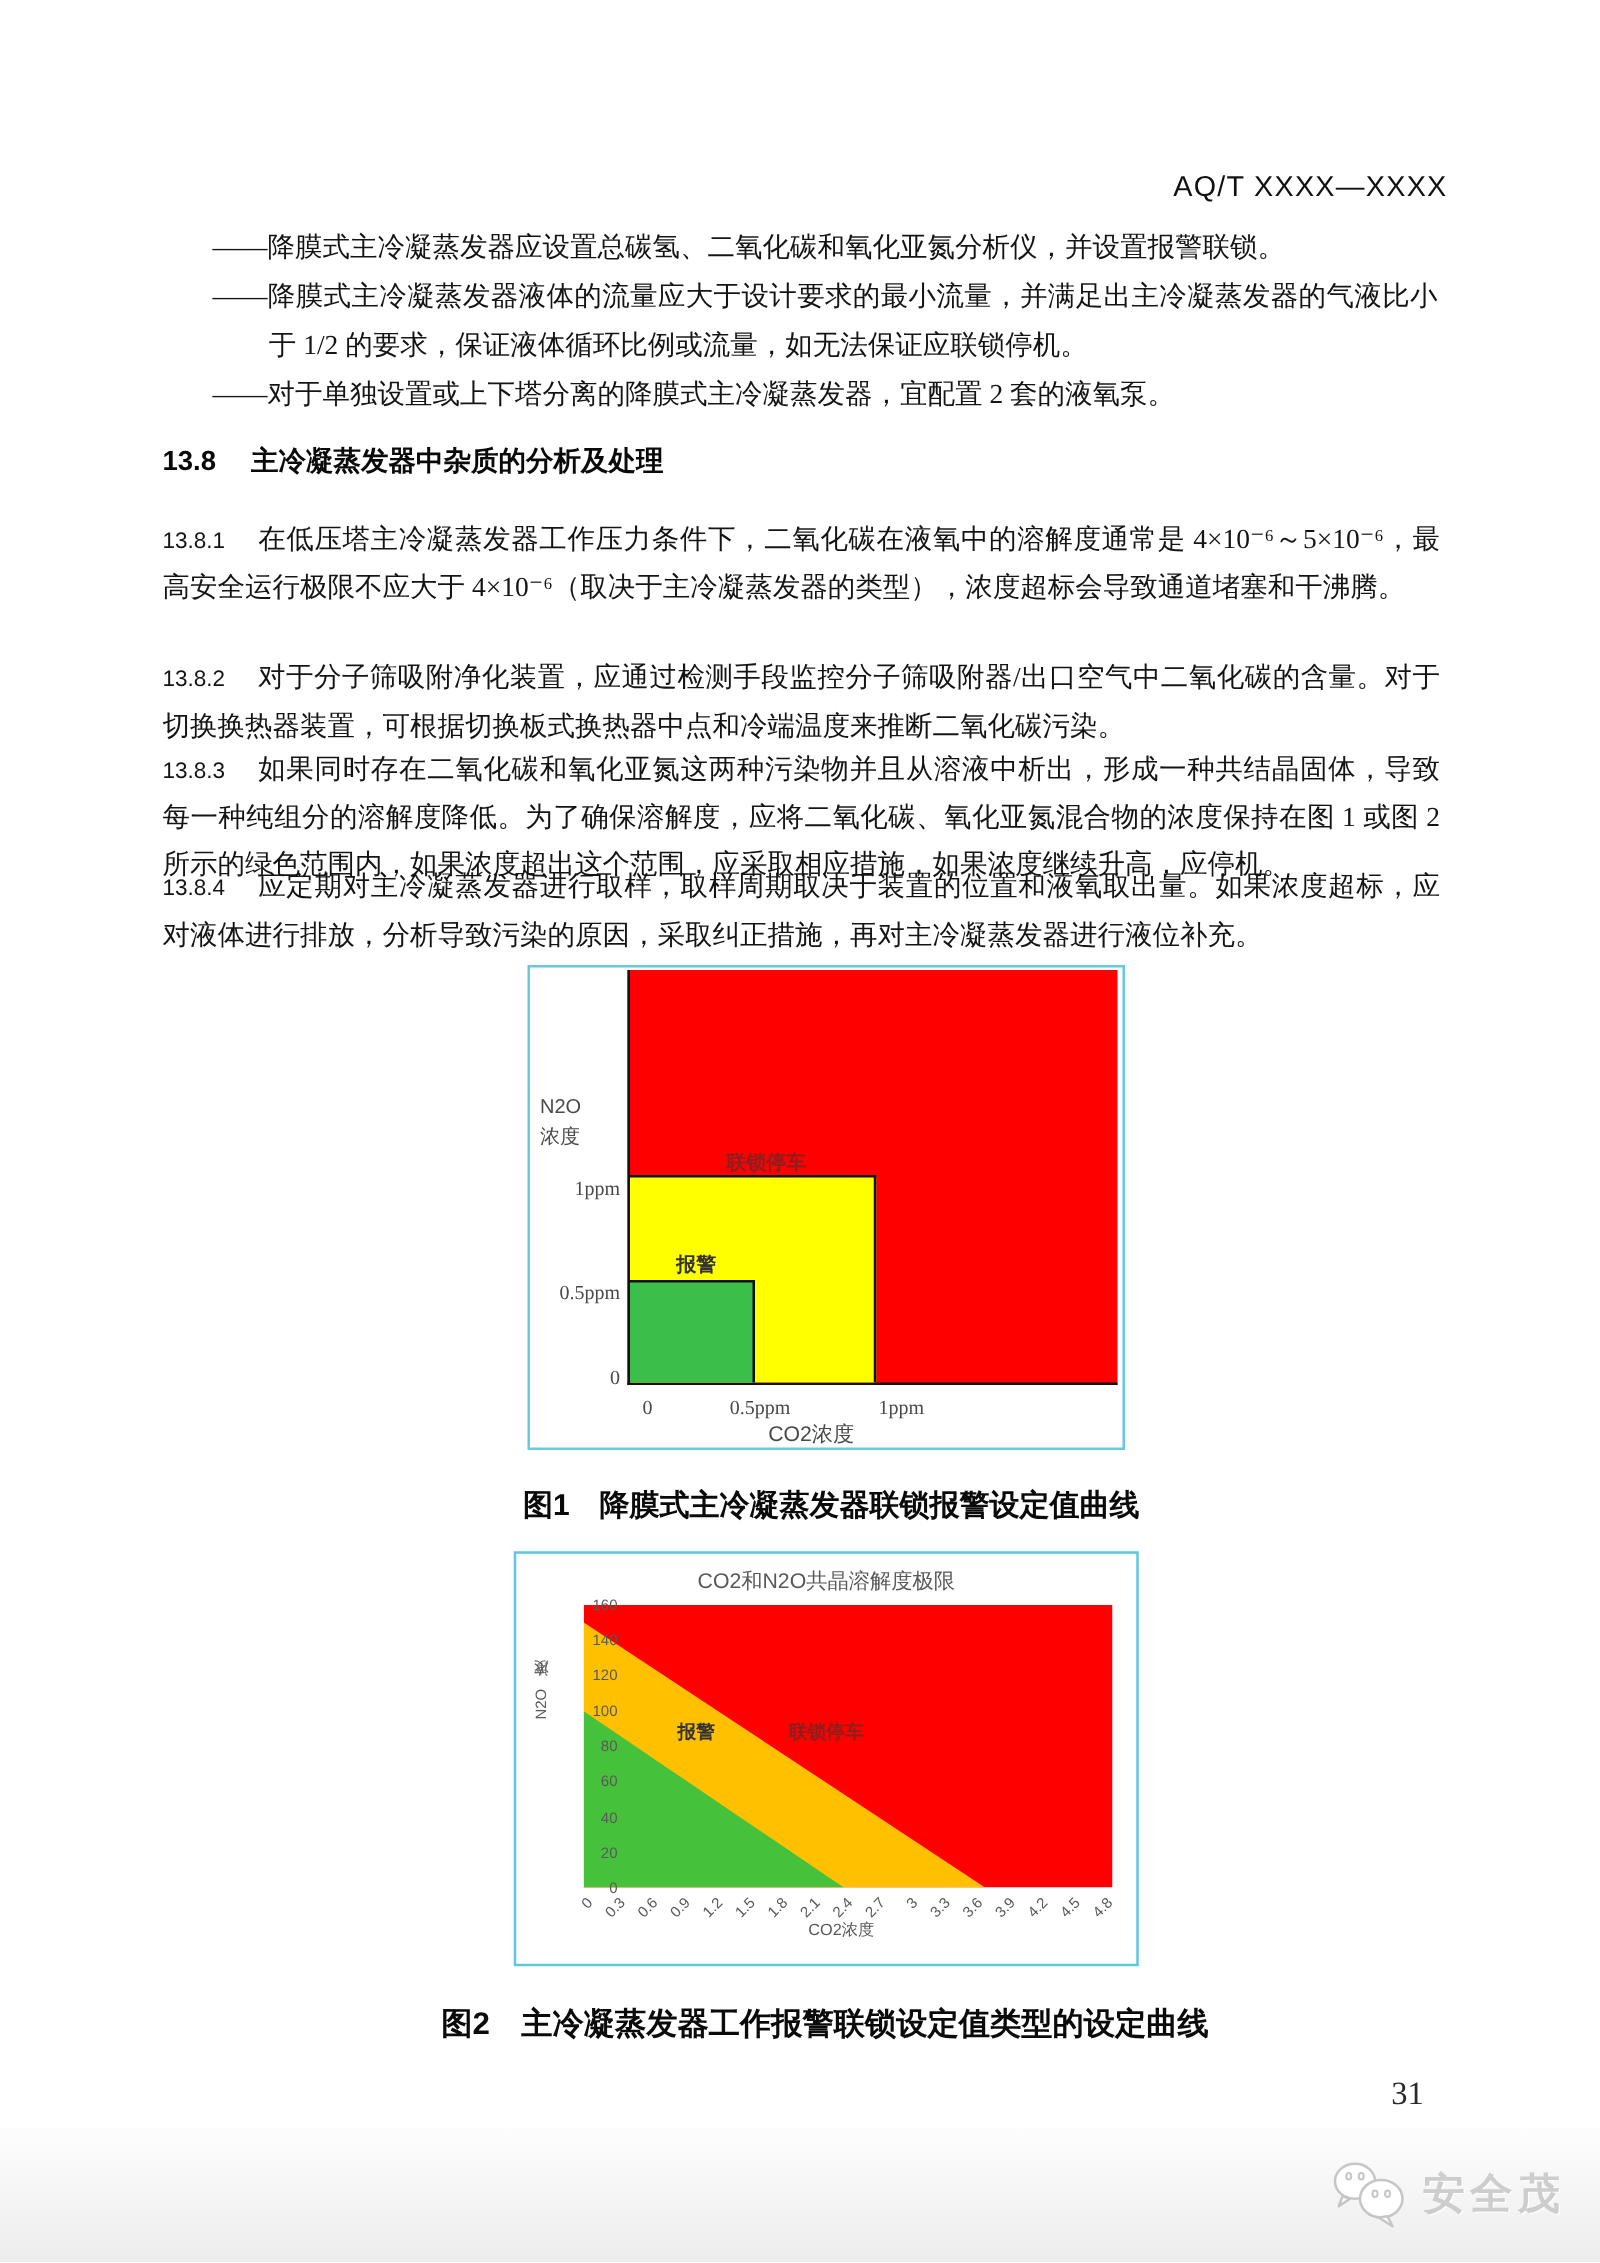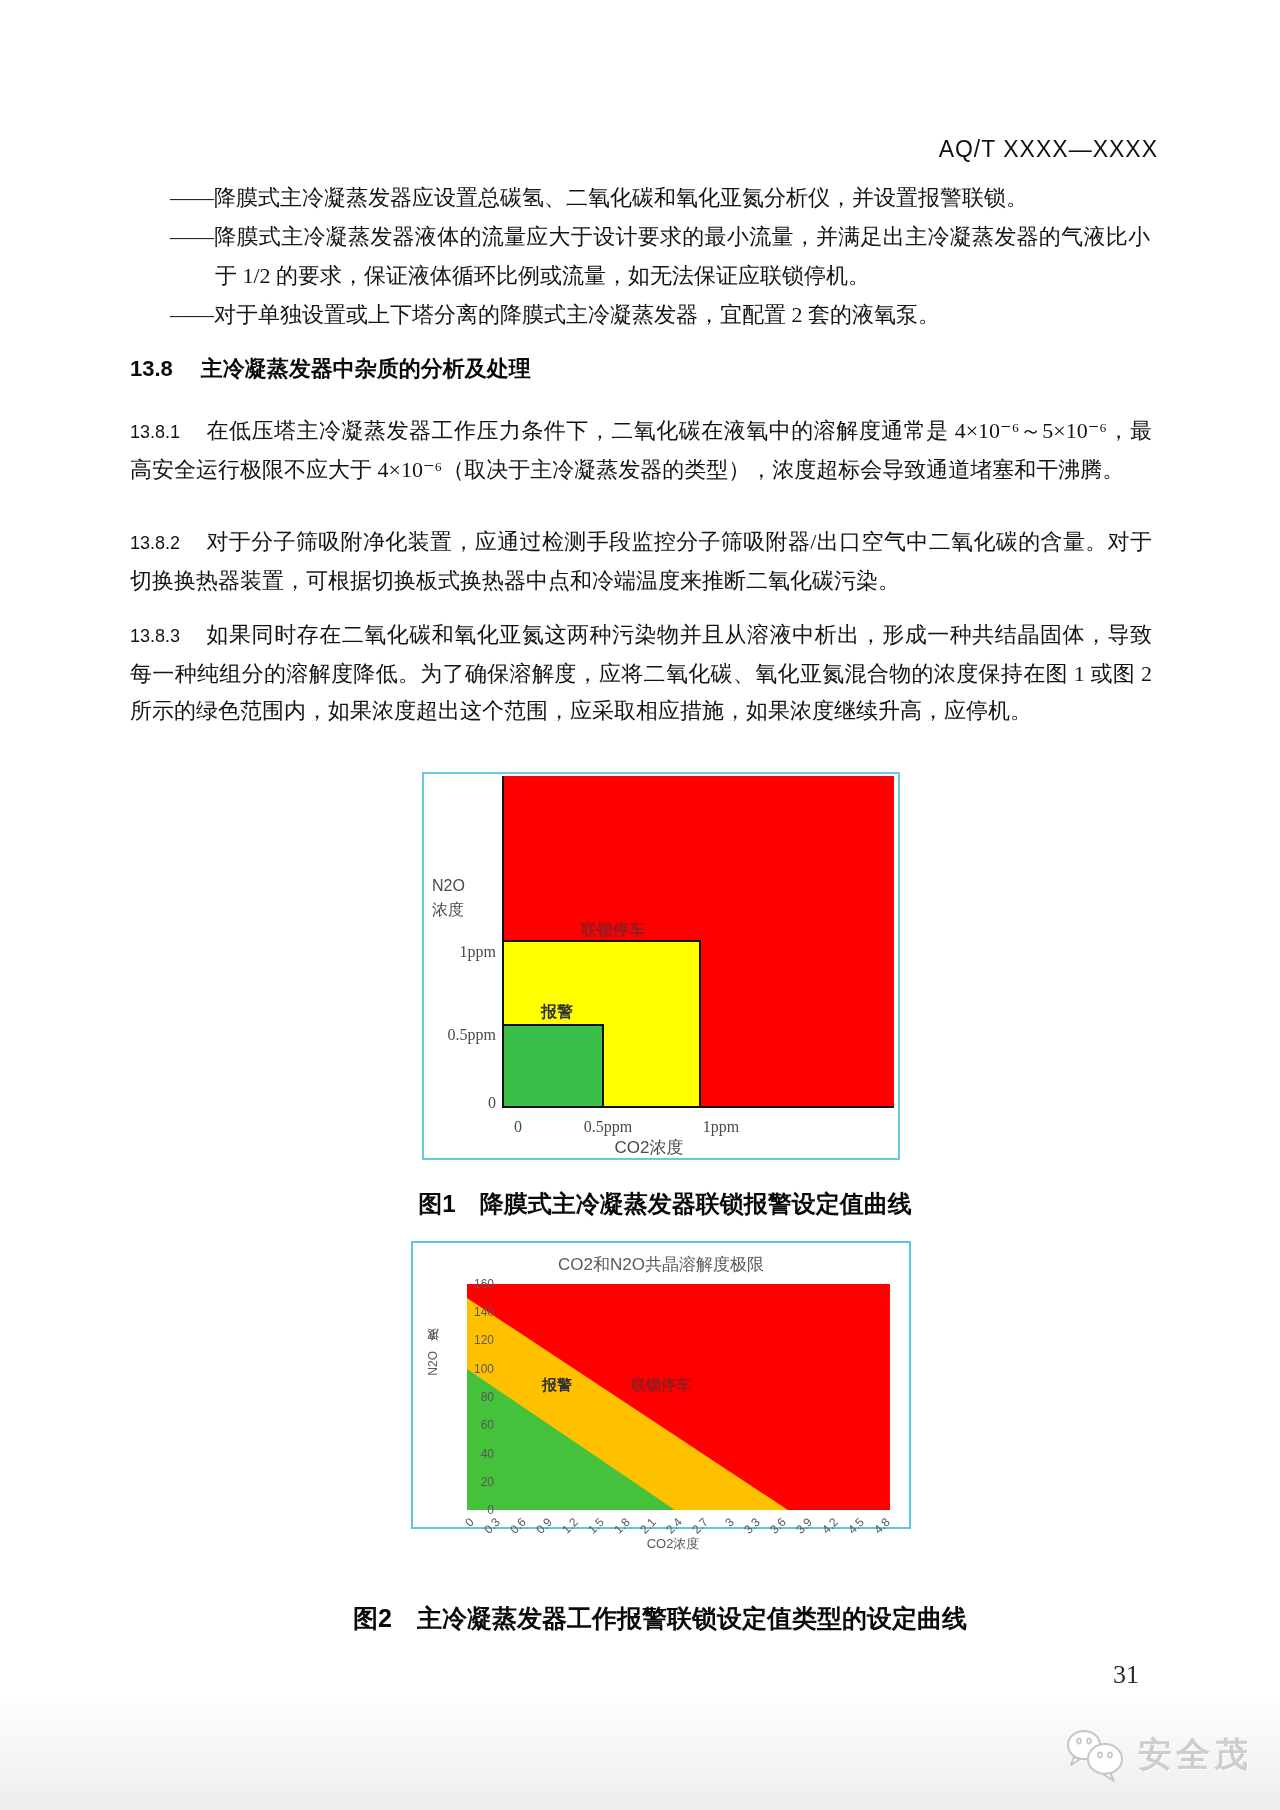--- a/index.html
+++ b/index.html
@@ -15,21 +15,21 @@
   
   .bullets{left:130px;top:178px;width:1020px;font-size:22px;line-height:39px;text-align:justify;}
   .bullet{padding-left:85px;text-indent:-45px;}
   
   .sec-heading{left:130px;top:354px;width:1020px;
     font-family:"Liberation Sans","DejaVu Sans",sans-serif;font-weight:700;font-size:22px;color:#0a0a0a;}
   .sec-heading .sec-no{margin-right:28px;}
   
   .clause{left:130px;width:1022px;font-size:22px;line-height:37px;text-align:justify;}
   .clause-no{font-family:"Liberation Sans","DejaVu Sans",sans-serif;font-size:18px;margin-right:26px;}
-  .c1{top:412px;} .c2{top:523px;} .c3{top:596px;margin-top:20px;} .c4{top:690px;}
+  .c1{top:412px;} .c2{top:523px;} .c3{top:596px;} .c4{top:690px;}
   
   .fig1-box{left:422px;top:772px;width:478px;height:388px;border:2px solid #67c8e0;
     background:#ffffff;box-sizing:border-box;}
   .f1-plot{position:absolute;left:78px;top:2px;width:390px;height:330px;background:#fe0000;
     border-left:2px solid #111;border-bottom:2px solid #111;}
   .f1-yellow{position:absolute;left:0;bottom:0;width:195px;height:164px;background:#ffff00;
     border-top:2px solid #111;border-right:2px solid #111;}
   .f1-green{position:absolute;left:0;bottom:0;width:98px;height:80px;background:#3cbe4a;
     border-top:2px solid #111;border-right:2px solid #111;}
   .f1-zone-label{position:absolute;font-family:"Liberation Sans","DejaVu Sans",sans-serif;
@@ -45,21 +45,21 @@
   .f1-xlabel{position:absolute;left:120px;top:362px;width:210px;text-align:center;
     font-family:"Liberation Sans","DejaVu Sans",sans-serif;font-size:17px;color:#4a4a4a;}
   .f1-ylabel{position:absolute;left:8px;top:100px;width:66px;
     font-family:"Liberation Sans","DejaVu Sans",sans-serif;font-size:16px;color:#4a4a4a;line-height:24px;}
   
   .caption{font-family:"Liberation Sans","DejaVu Sans",sans-serif;font-weight:700;
     font-size:24px;color:#0a0a0a;text-align:center;}
   .cap1{left:170px;top:1188px;width:990px;}
   .cap2{left:130px;top:1602px;width:1060px;font-size:25px;}
   
-  .fig2-box{left:411px;top:1241px;width:500px;height:288px;border:2px solid #5ec7e0;
+  .fig2-box{left:411px;top:1241px;width:500px;height:332px;border:2px solid #5ec7e0;
     background:#ffffff;box-sizing:border-box;}
   .f2-title{position:absolute;left:0;top:10px;width:100%;text-align:center;
     font-family:"Liberation Sans","DejaVu Sans",sans-serif;font-size:17px;color:#595959;}
   .f2-svg{position:absolute;left:54px;top:41px;width:423px;height:226px;}
   .f2-zone-label{position:absolute;font-family:"Liberation Sans","DejaVu Sans",sans-serif;
     font-weight:700;font-size:15px;text-align:center;}
   .f2-alarm{left:104px;top:133px;width:80px;color:#333333;}
   .f2-shutdown{left:196px;top:133px;width:104px;color:#8b1f1f;}
   .f2-yt{position:absolute;left:0;width:48px;text-align:right;
     font-family:"Liberation Sans","DejaVu Sans",sans-serif;font-size:12px;color:#595959;line-height:16px;padding-left:33px;}
@@ -98,20 +98,23 @@
   </div>
 
   <div class="abs clause c1">
     <span class="clause-no">13.8.1</span><span>在低压塔主冷凝蒸发器工作压力条件下，二氧化碳在液氧中的溶解度通常是 4×10⁻⁶～5×10⁻⁶，最高安全运行极限不应大于 4×10⁻⁶（取决于主冷凝蒸发器的类型），浓度超标会导致通道堵塞和干沸腾。</span>
   </div>
   <div class="abs clause c2">
     <span class="clause-no">13.8.2</span><span>对于分子筛吸附净化装置，应通过检测手段监控分子筛吸附器/出口空气中二氧化碳的含量。对于切换换热器装置，可根据切换板式换热器中点和冷端温度来推断二氧化碳污染。</span>
   </div>
   <div class="abs clause c3">
     <span class="clause-no">13.8.3</span><span>如果同时存在二氧化碳和氧化亚氮这两种污染物并且从溶液中析出，形成一种共结晶固体，导致每一种纯组分的溶解度降低。为了确保溶解度，应将二氧化碳、氧化亚氮混合物的浓度保持在图 1 或图 2 所示的绿色范围内，如果浓度超出这个范围，应采取相应措施，如果浓度继续升高，应停机。</span>
+  </div>
+  <div class="abs clause c4">
+    <span class="clause-no">13.8.4</span><span>应定期对主冷凝蒸发器进行取样，取样周期取决于装置的位置和液氧取出量。如果浓度超标，应对液体进行排放，分析导致污染的原因，采取纠正措施，再对主冷凝蒸发器进行液位补充。</span>
   </div>
 
   <div class="abs fig1-box">
     <div class="f1-ylabel">
       <div>N2O</div>
       <div>浓度</div>
     </div>
     <div class="f1-plot">
       <div class="f1-yellow"></div>
       <div class="f1-green"></div>

